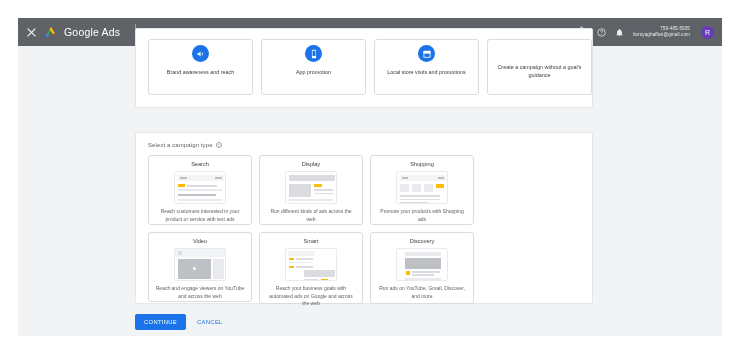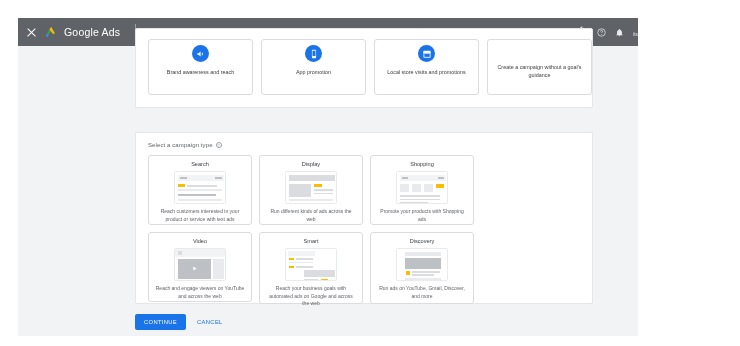--- a/index.html
+++ b/index.html
@@ -8,21 +8,21 @@
     width: 740px; height: 346px;
     background: #ffffff;
     font-family: "Liberation Sans", sans-serif;
     overflow: hidden;
   }
 
   
   #app-frame {
     position: absolute;
     left: 18px; top: 18px;
-    width: 620px; height: 318px;
+    width: 704px; height: 318px;
     background: #bef264;
     overflow: hidden;
   }
 
   
   #topbar {
     position: absolute;
     left: 0; top: 0;
     width: 704px; height: 28px;
     background: #5f6368;

